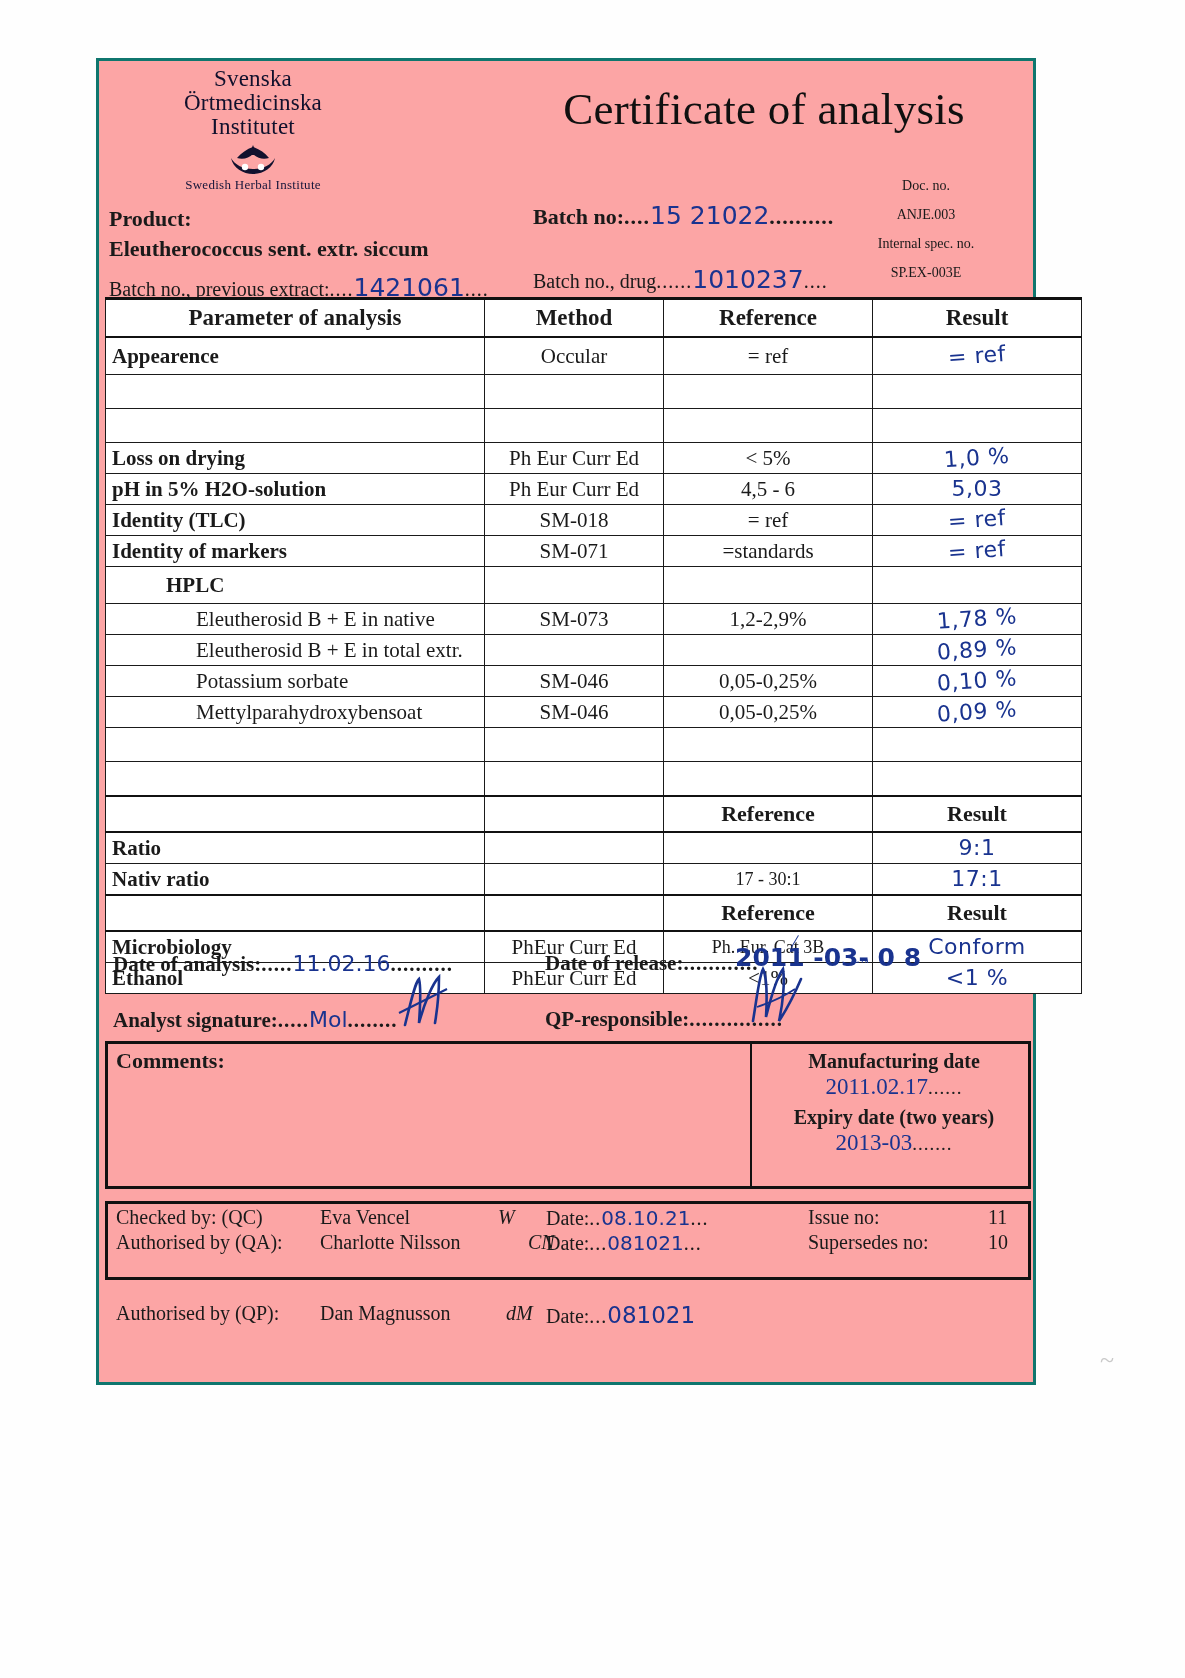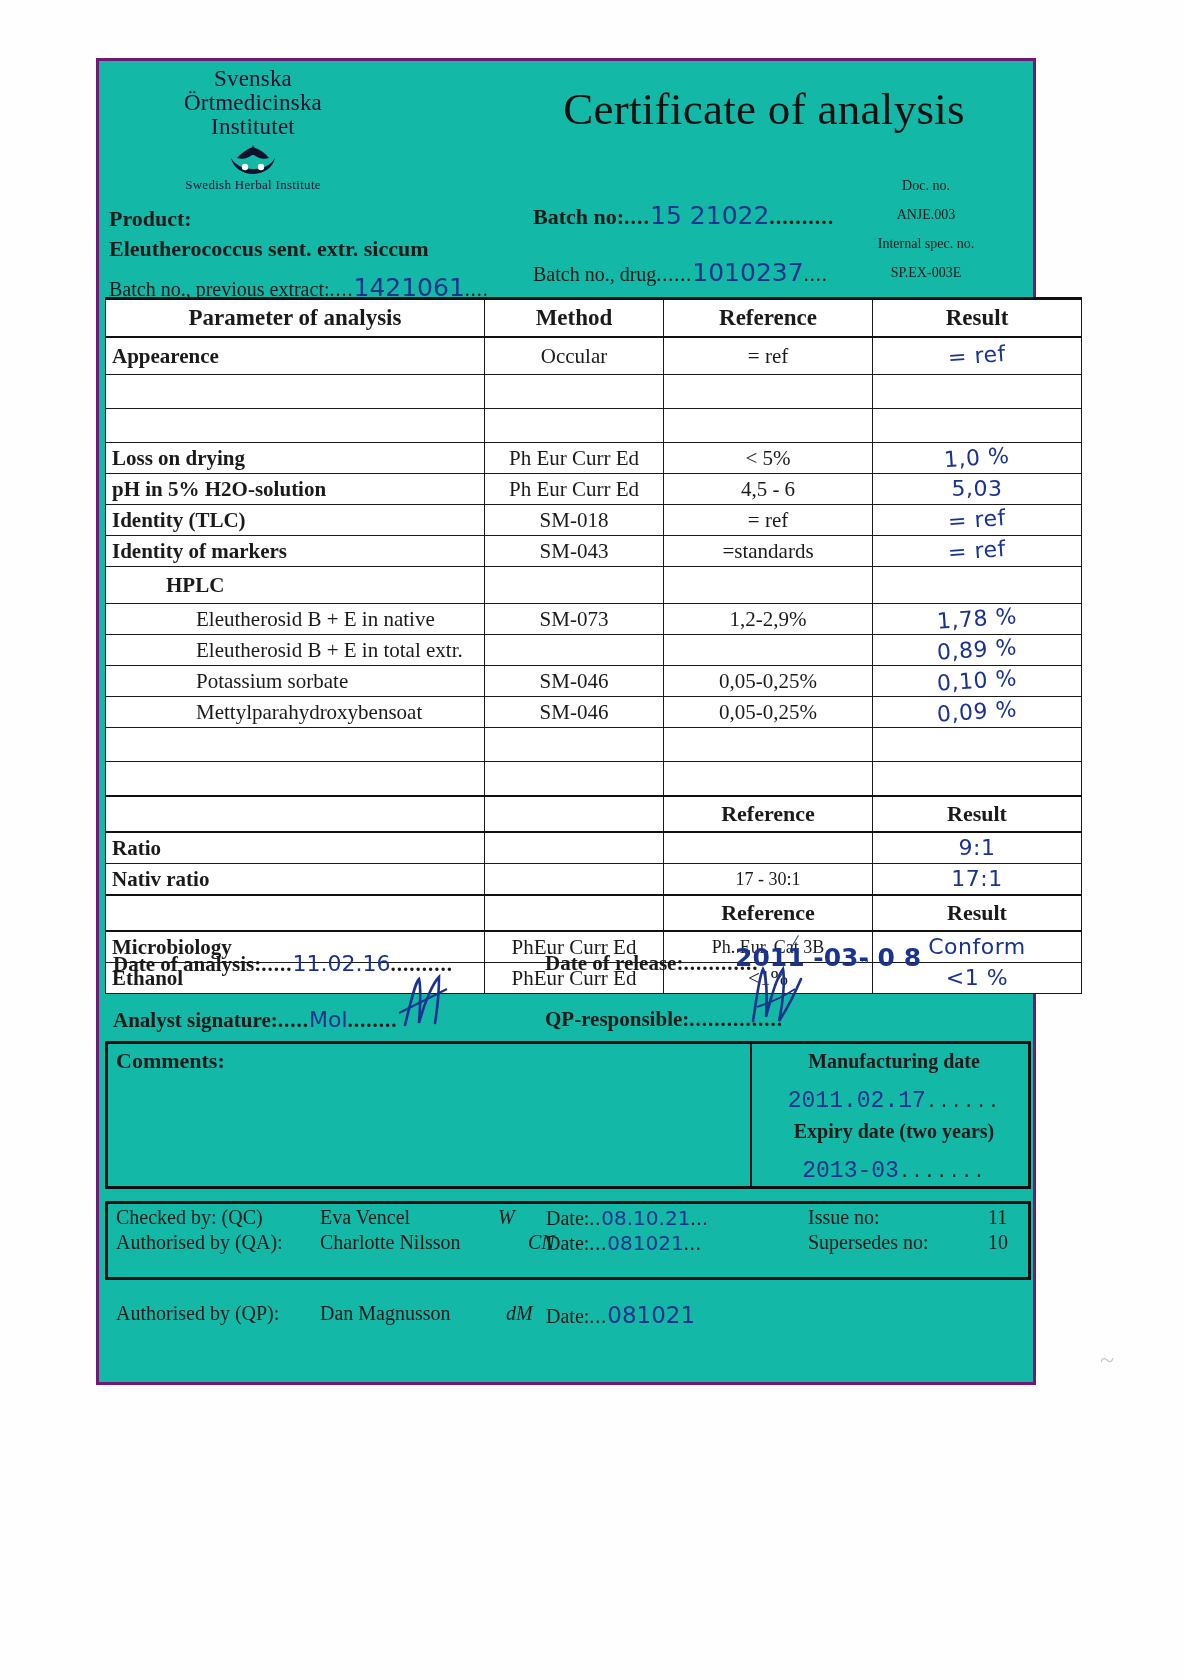--- a/index.html
+++ b/index.html
@@ -22,23 +22,23 @@
     height: 1678px;
     background: #fefefe;
   }
   
   .doc-frame {
     position: absolute;
     left: 96px;
     top: 58px;
     width: 940px;
     height: 1327px;
-    border: 3px solid #701a75;
+    border: 3px solid #0f766e;
     box-sizing: border-box;
-    background: #14b8a6;
+    background: #fca5a5;
   }
   
   .header {
     position: relative;
     height: 232px;
   }
   .logo-block {
     position: absolute;
     left: 34px;
     top: 6px;
@@ -101,21 +101,21 @@
   .batch-no-row {
     position: absolute;
     left: 434px;
     top: 140px;
     font-size: 22px;
     font-weight: bold;
   }
   .batch-drug-row {
     position: absolute;
     left: 434px;
-    top: 197px;
+    top: 204px;
     font-size: 20px;
   }
   .dots { letter-spacing: 1px; }
   .hw {
     font-family: "DejaVu Sans", sans-serif;
     color: #19338f;
     font-weight: 500;
   }
   .doc-meta {
     position: absolute;
@@ -242,22 +242,22 @@
     width: 272px;
     text-align: center;
   }
   .mfg-title {
     font-size: 20px;
     font-weight: bold;
   }
   .mfg-value {
     font-size: 23px;
     color: #19338f;
-    font-family: Liberation Mono, monospace;
-    margin-top: 15px;
+    font-family: Liberation Serif, serif;
+    margin-top: 1px;
   }
   .dots-under {
     font-size: 19px;
     letter-spacing: 1px;
     color: #222;
   }
   
   .approval-box {
     position: absolute;
     left: 6px;
@@ -403,21 +403,21 @@
 
         <tr>
           <td class="c-param bold-param">Identity  (TLC)</td>
           <td class="c-method">SM-018</td>
           <td class="c-ref">= ref</td>
           <td class="c-result"><span class="res-hw slant">= ref</span></td>
         </tr>
 
         <tr>
           <td class="c-param bold-param">Identity of markers</td>
-          <td class="c-method">SM-043</td>
+          <td class="c-method">SM-071</td>
           <td class="c-ref">=standards</td>
           <td class="c-result"><span class="res-hw slant">= ref</span></td>
         </tr>
 
         <tr class="row-tall">
           <td class="c-param indent1">HPLC</td>
           <td class="c-method"></td>
           <td class="c-ref"></td>
           <td class="c-result"></td>
         </tr>

